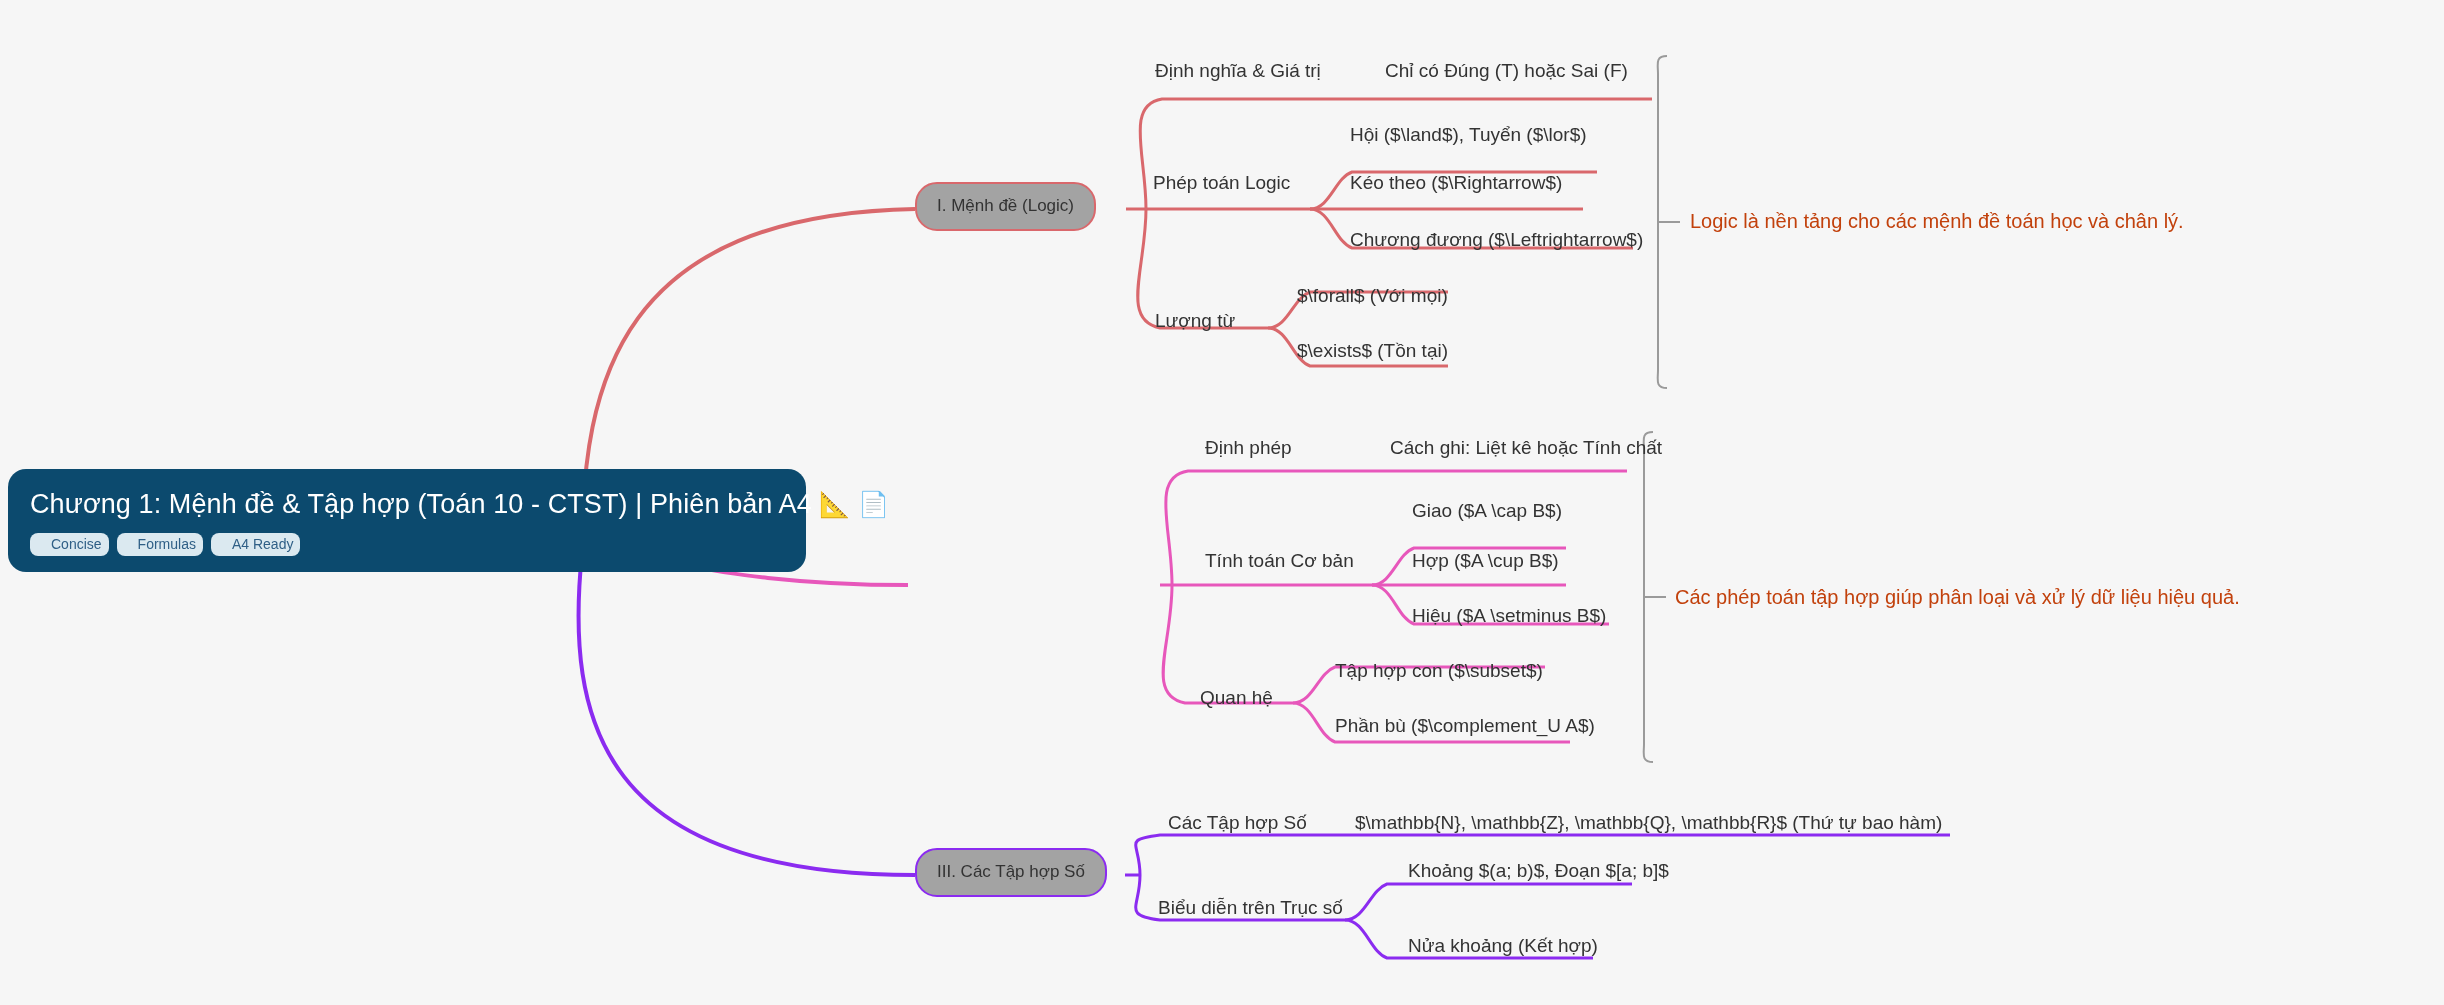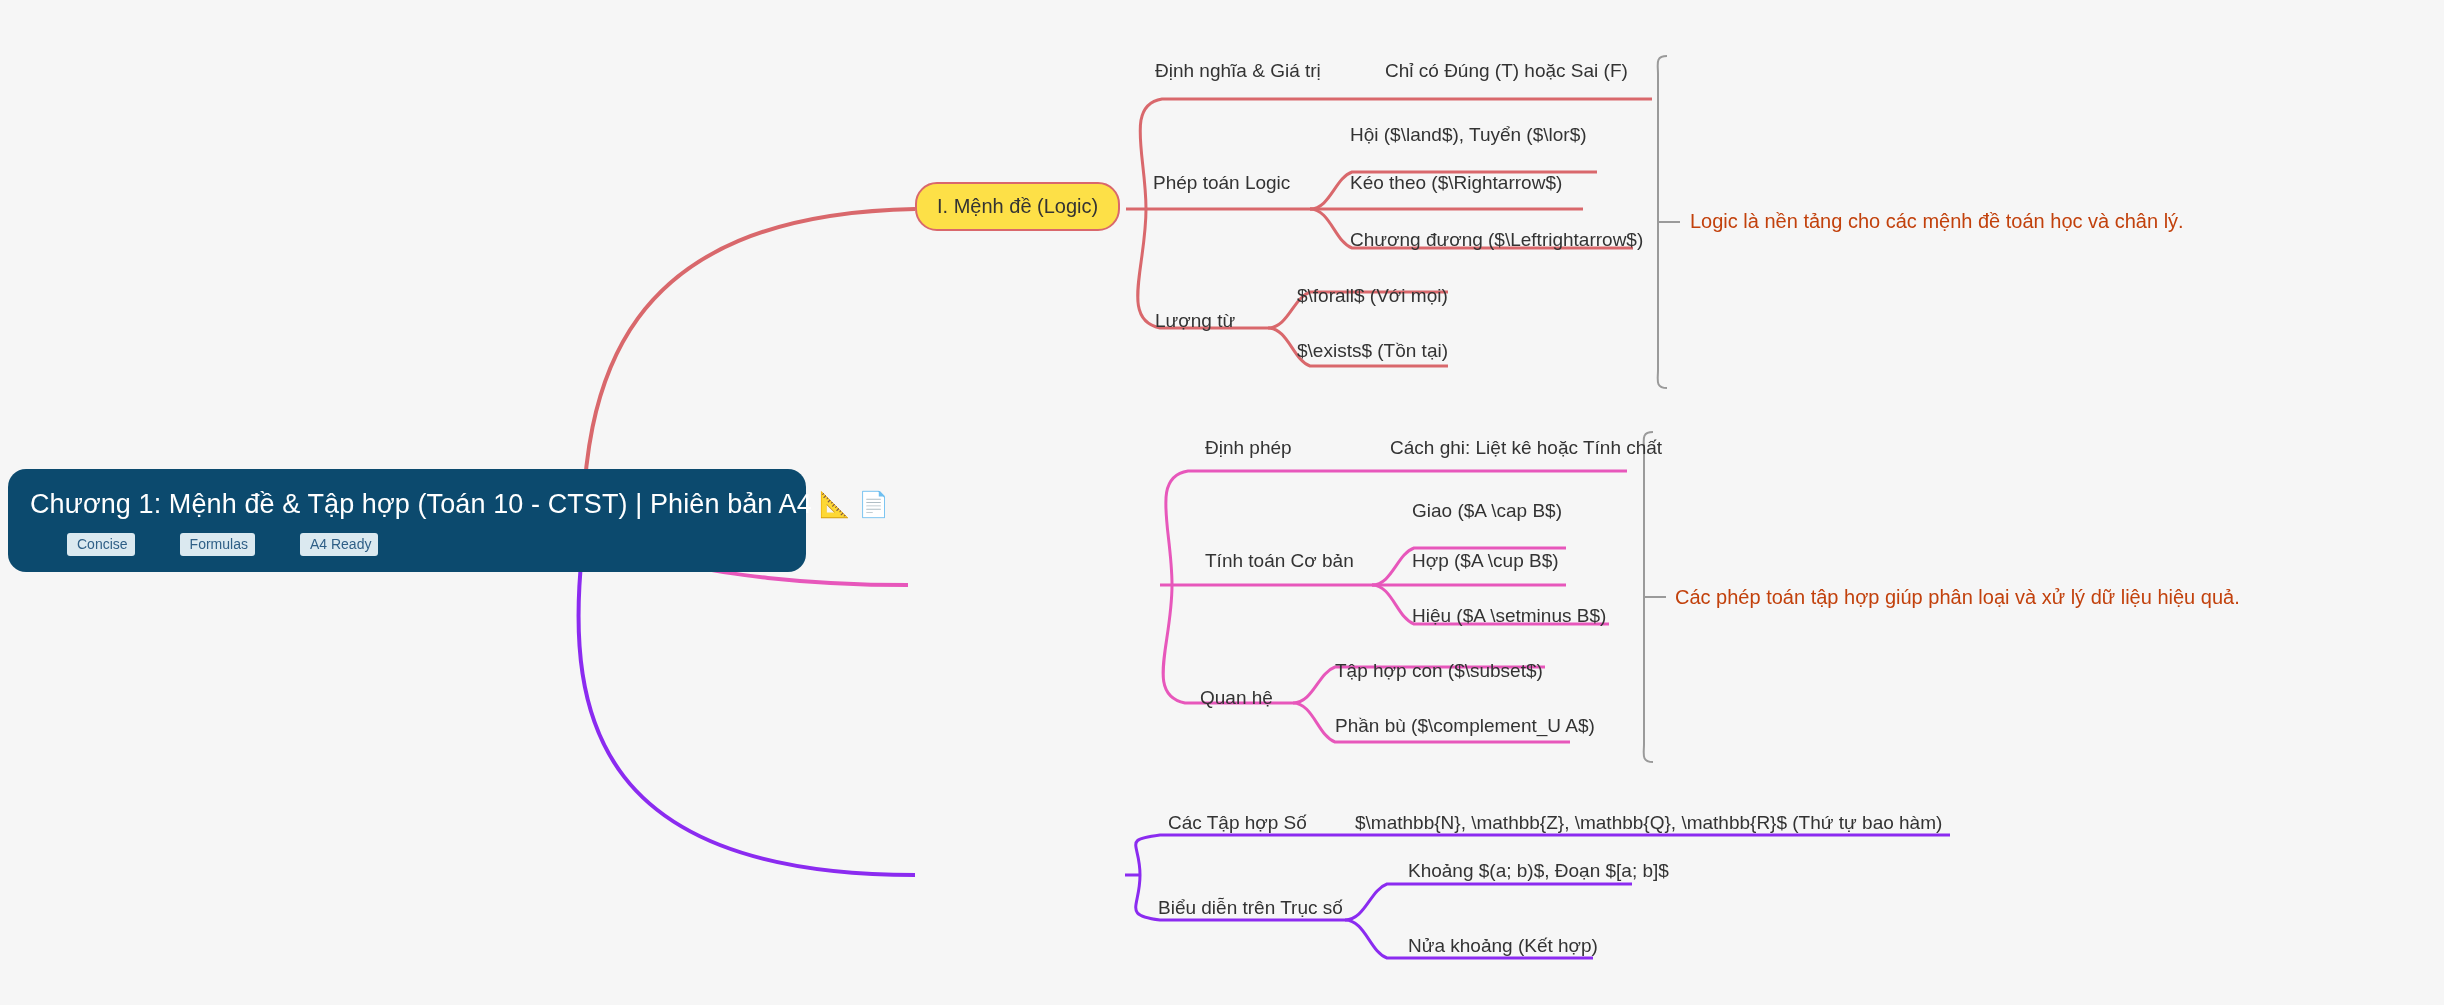--- a/index.html
+++ b/index.html
@@ -62,34 +62,33 @@
   .root-badges {
     margin-top: 12px;
     display: flex;
     gap: 8px;
   }
   .badge {
     background: #dbe9f0;
     color: #2f5f86;
     font-size: 14px;
     line-height: 14px;
-    padding: 4px 7px 5px 10px;
-    border-radius: 3px;
-    white-space: nowrap;
-    margin-left: 37px;
+    padding: 4px 7px 5px 21px;
+    border-radius: 8px;
+    white-space: nowrap;
   }
 
   
   .pill {
     position: absolute;
     box-sizing: border-box;
-    background: #fde047;
+    background: #a3a3a3;
     border-radius: 22px;
     border: 2.5px solid #d9686c;
-    font-size: 20px;
+    font-size: 17px;
     color: #333333;
     padding: 12px 20px 13px 20px;
     white-space: nowrap;
     line-height: 20px;
   }
   .pill.b1 { border-color: #d9686c; }
   .pill.b2 { border-color: #e757bb; }
   .pill.b3 { border-color: #8b2bf0; }
 
   
@@ -198,20 +197,21 @@
   <div class="lbl" style="left:1412px; top:500px;">Giao ($A \cap B$)</div>
   <div class="lbl" style="left:1412px; top:550px;">Hợp ($A \cup B$)</div>
   <div class="lbl" style="left:1412px; top:605px;">Hiệu ($A \setminus B$)</div>
 
   <div class="lbl" style="left:1200px; top:687px;">Quan hệ</div>
   <div class="lbl" style="left:1335px; top:660px;">Tập hợp con ($\subset$)</div>
   <div class="lbl" style="left:1335px; top:715px;">Phần bù ($\complement_U A$)</div>
 
   <div class="note" style="left:1675px; top:588px;">Các phép toán tập hợp giúp phân loại và xử lý dữ liệu hiệu quả.</div>
 
+  <div class="pill b3" style="left:915px; top:848px;">III. Các Tập hợp Số</div>
 
   <div class="lbl" style="left:1168px; top:812px;">Các Tập hợp Số</div>
   <div class="lbl" style="left:1355px; top:812px;">$\mathbb{N}, \mathbb{Z}, \mathbb{Q}, \mathbb{R}$ (Thứ tự bao hàm)</div>
 
   <div class="lbl" style="left:1158px; top:897px;">Biểu diễn trên Trục số</div>
   <div class="lbl" style="left:1408px; top:860px;">Khoảng $(a; b)$, Đoạn $[a; b]$</div>
   <div class="lbl" style="left:1408px; top:935px;">Nửa khoảng (Kết hợp)</div>
 
 </div>
 

